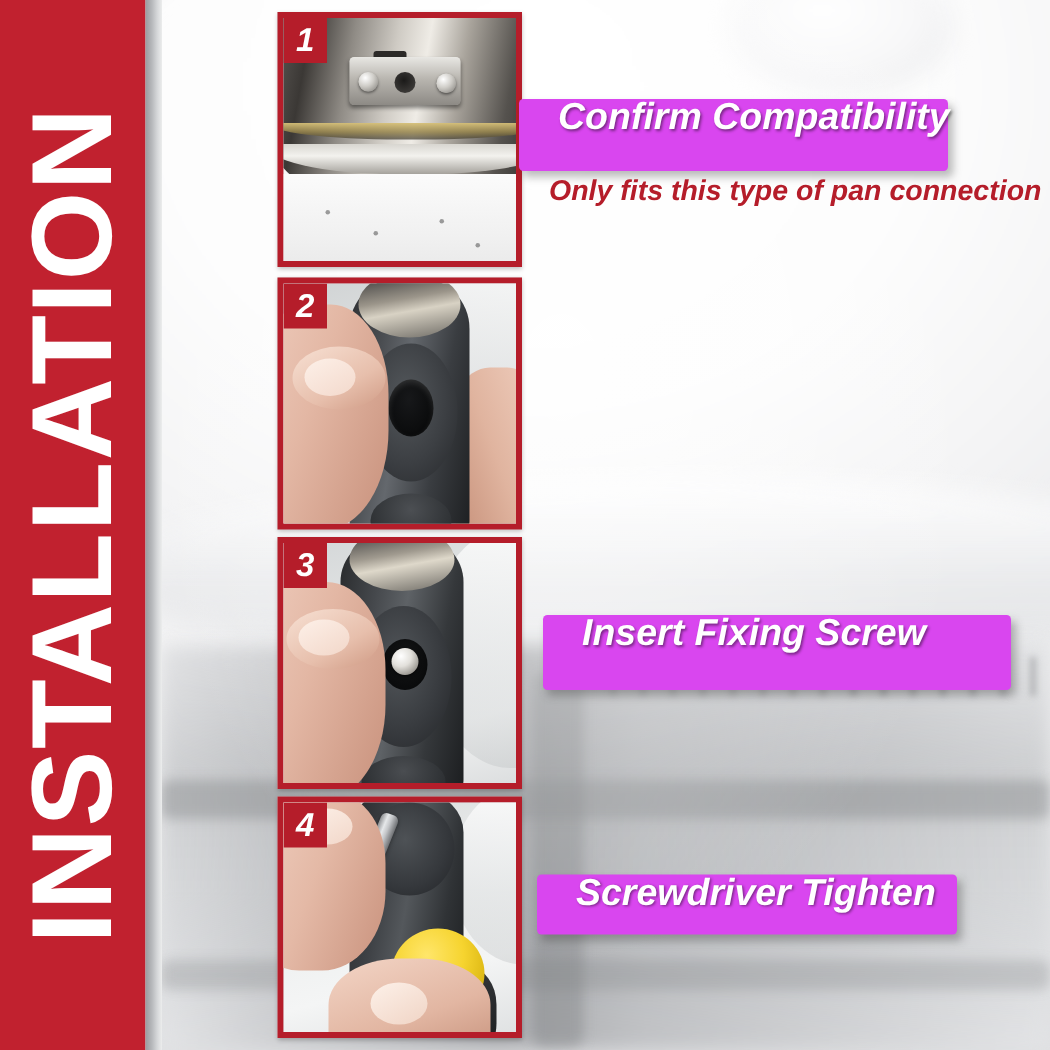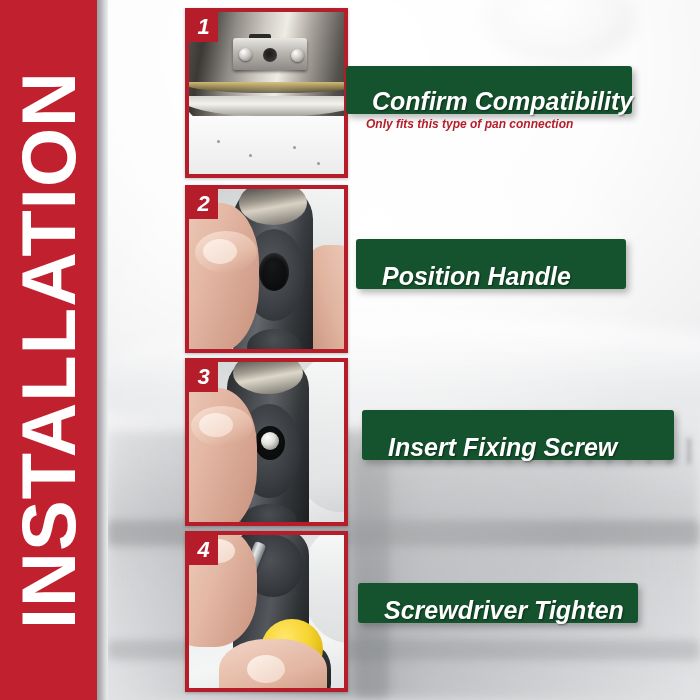--- a/index.html
+++ b/index.html
@@ -261,25 +261,25 @@
   .p4-grip2  { position:absolute; left:96px; top:110px; width:46px; height:62px; border-radius:40%;
              background: linear-gradient(160deg,#3a3c3f 0%, #222426 70%, #141516 100%); }
   .p4-hand-b { position:absolute; left:30px; top:104px; width:108px; height:70px; border-radius:44% 44% 30% 30%;
              background: linear-gradient(160deg,#f3d5c6 0%, #e2b6a2 55%, #c38e78 100%); }
   .p4-nail-b { position:absolute; left:58px; top:120px; width:38px; height:28px; border-radius:50%;
              background: linear-gradient(150deg,#fdf1e9 0%, #f0d4c5 100%); }
 
   
   .label-box {
     position: absolute;
-    background: #14532d;
+    background: #d946ef;
     border-radius: 3px;
     box-shadow: 3px 4px 6px rgba(60,60,60,0.35);
     display: flex;
-    align-items: flex-end;
+    align-items: flex-start;
     box-sizing: border-box;
   }
   .label-text {
     color: #ffffff;
     font-family: "Liberation Sans", sans-serif;
     font-weight: bold;
     font-style: italic;
     font-size: 25px;
     line-height: 1;
     white-space: nowrap;
@@ -292,21 +292,21 @@
   #label-4 { left: 358px; top: 583px; width: 280px; height: 40px; }
 
   .sub-note {
     position: absolute;
     left: 366px;
     top: 118px;
     color: #b51d2a;
     font-family: "Liberation Sans", sans-serif;
     font-weight: bold;
     font-style: italic;
-    font-size: 12px;
+    font-size: 19px;
     line-height: 1;
     white-space: nowrap;
     text-shadow: 0 1px 1px rgba(255,255,255,0.9);
   }
 </style>
 </head>
 <body>
 
 <div id="infographic">
 
@@ -362,23 +362,20 @@
       <div class="p2-dimple"></div>
       <div class="p2-hole"></div>
       <div class="p2-lowbump"></div>
       <div class="p2-hand-l"></div>
       <div class="p2-thumb"></div>
       <div class="p2-nail"></div>
     </div>
     <div class="step-badge">2</div>
   </div>
 
-  <div class="label-box" id="label-2">
-    <span class="label-text">Position Handle</span>
-  </div>
 
   <div class="photo-panel" id="panel-3">
     <div class="photo-inner">
       <div class="p3-bg"></div>
       <div class="p3-pot"></div>
       <div class="p3-handle"></div>
       <div class="p3-collar"></div>
       <div class="p3-dimple"></div>
       <div class="p3-socket"></div>
       <div class="p3-screw"></div>

